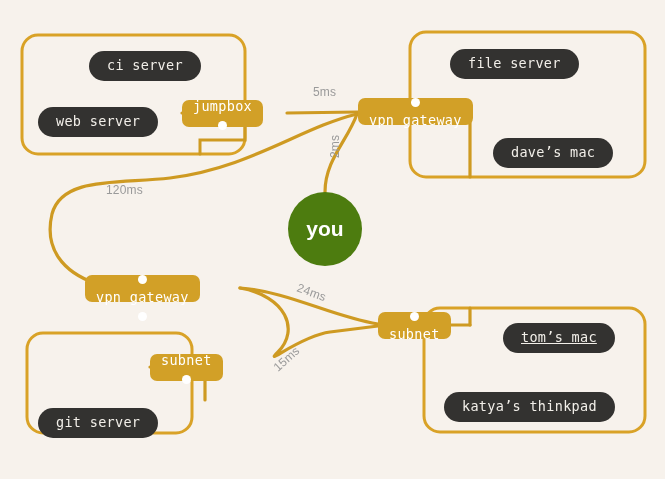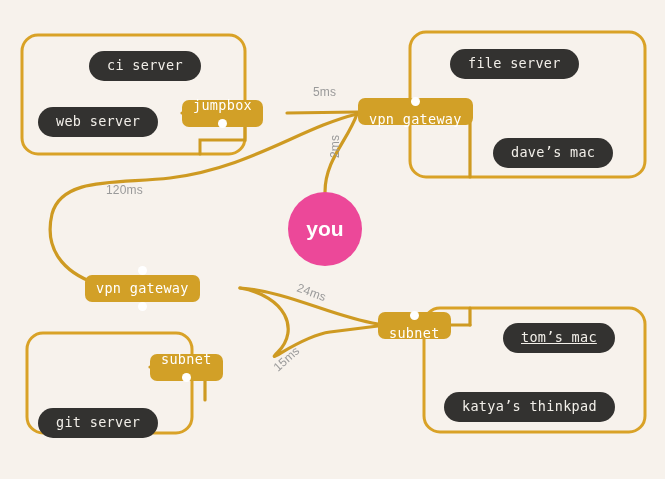--- a/index.html
+++ b/index.html
@@ -36,21 +36,20 @@
     font-family: "Liberation Sans", sans-serif;
     font-size: 12px;
     fill: #9a9a9a;
     letter-spacing: 0.2px;
   }
   .node-pill {
     position: absolute;
     box-sizing: border-box;
     display: flex;
     align-items: center;
-    justify-content: center;
     gap: 7px;
     font-family: "DejaVu Sans Mono", monospace;
     font-size: 13.5px;
     letter-spacing: 0.3px;
     white-space: nowrap;
     line-height: 1;
   }
   .pill-dark {
     background: #333230;
     color: #f2efe9;
@@ -71,21 +70,21 @@
     height: 9px;
     border-radius: 50%;
     background: #ffffff;
     flex: 0 0 auto;
   }
   .you-node {
     position: absolute;
     width: 74px;
     height: 74px;
     border-radius: 50%;
-    background: #ec4899;
+    background: #4d7c0f;
     color: #ffffff;
     display: flex;
     align-items: center;
     justify-content: center;
     font-family: "Liberation Sans", sans-serif;
     font-size: 21px;
     font-weight: bold;
   }
 </style>
 </head>

